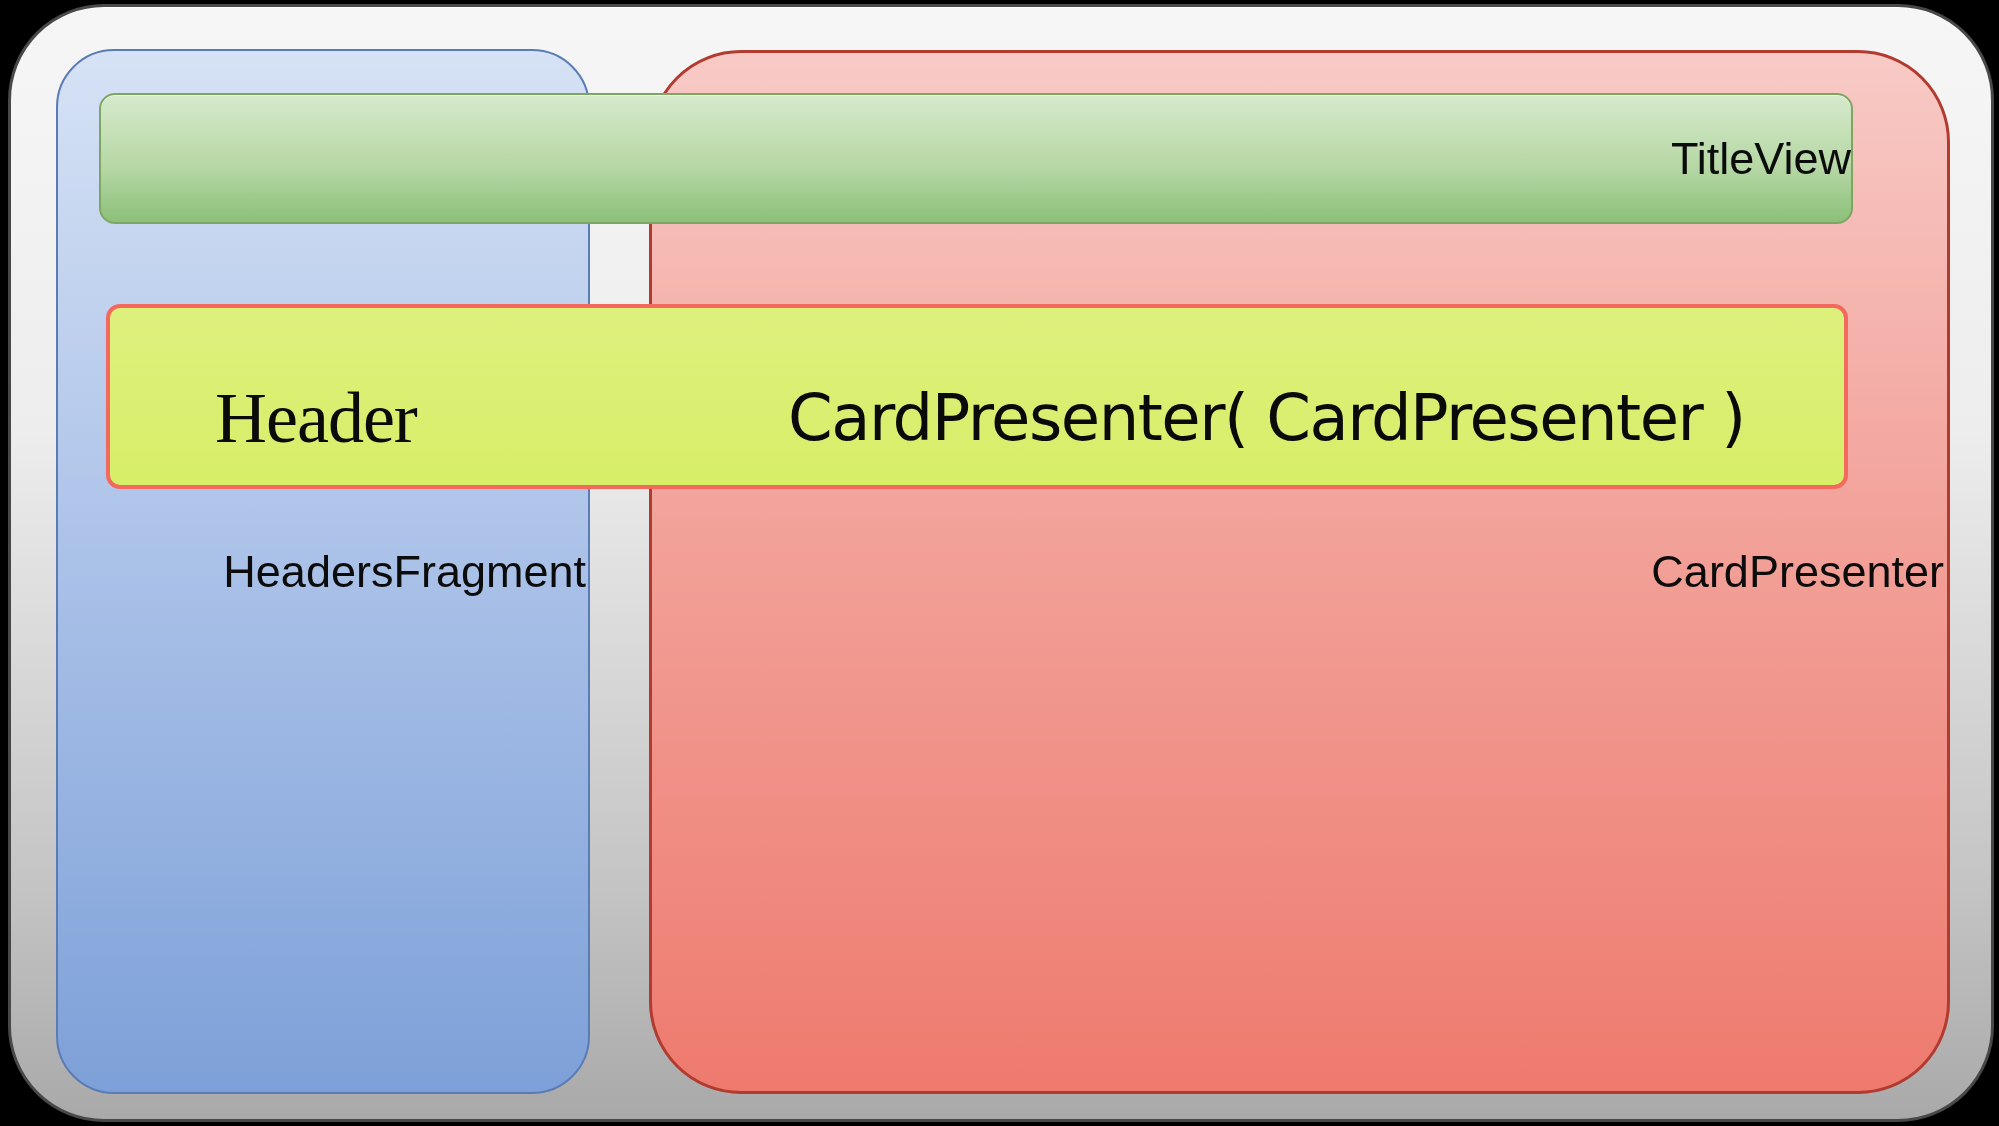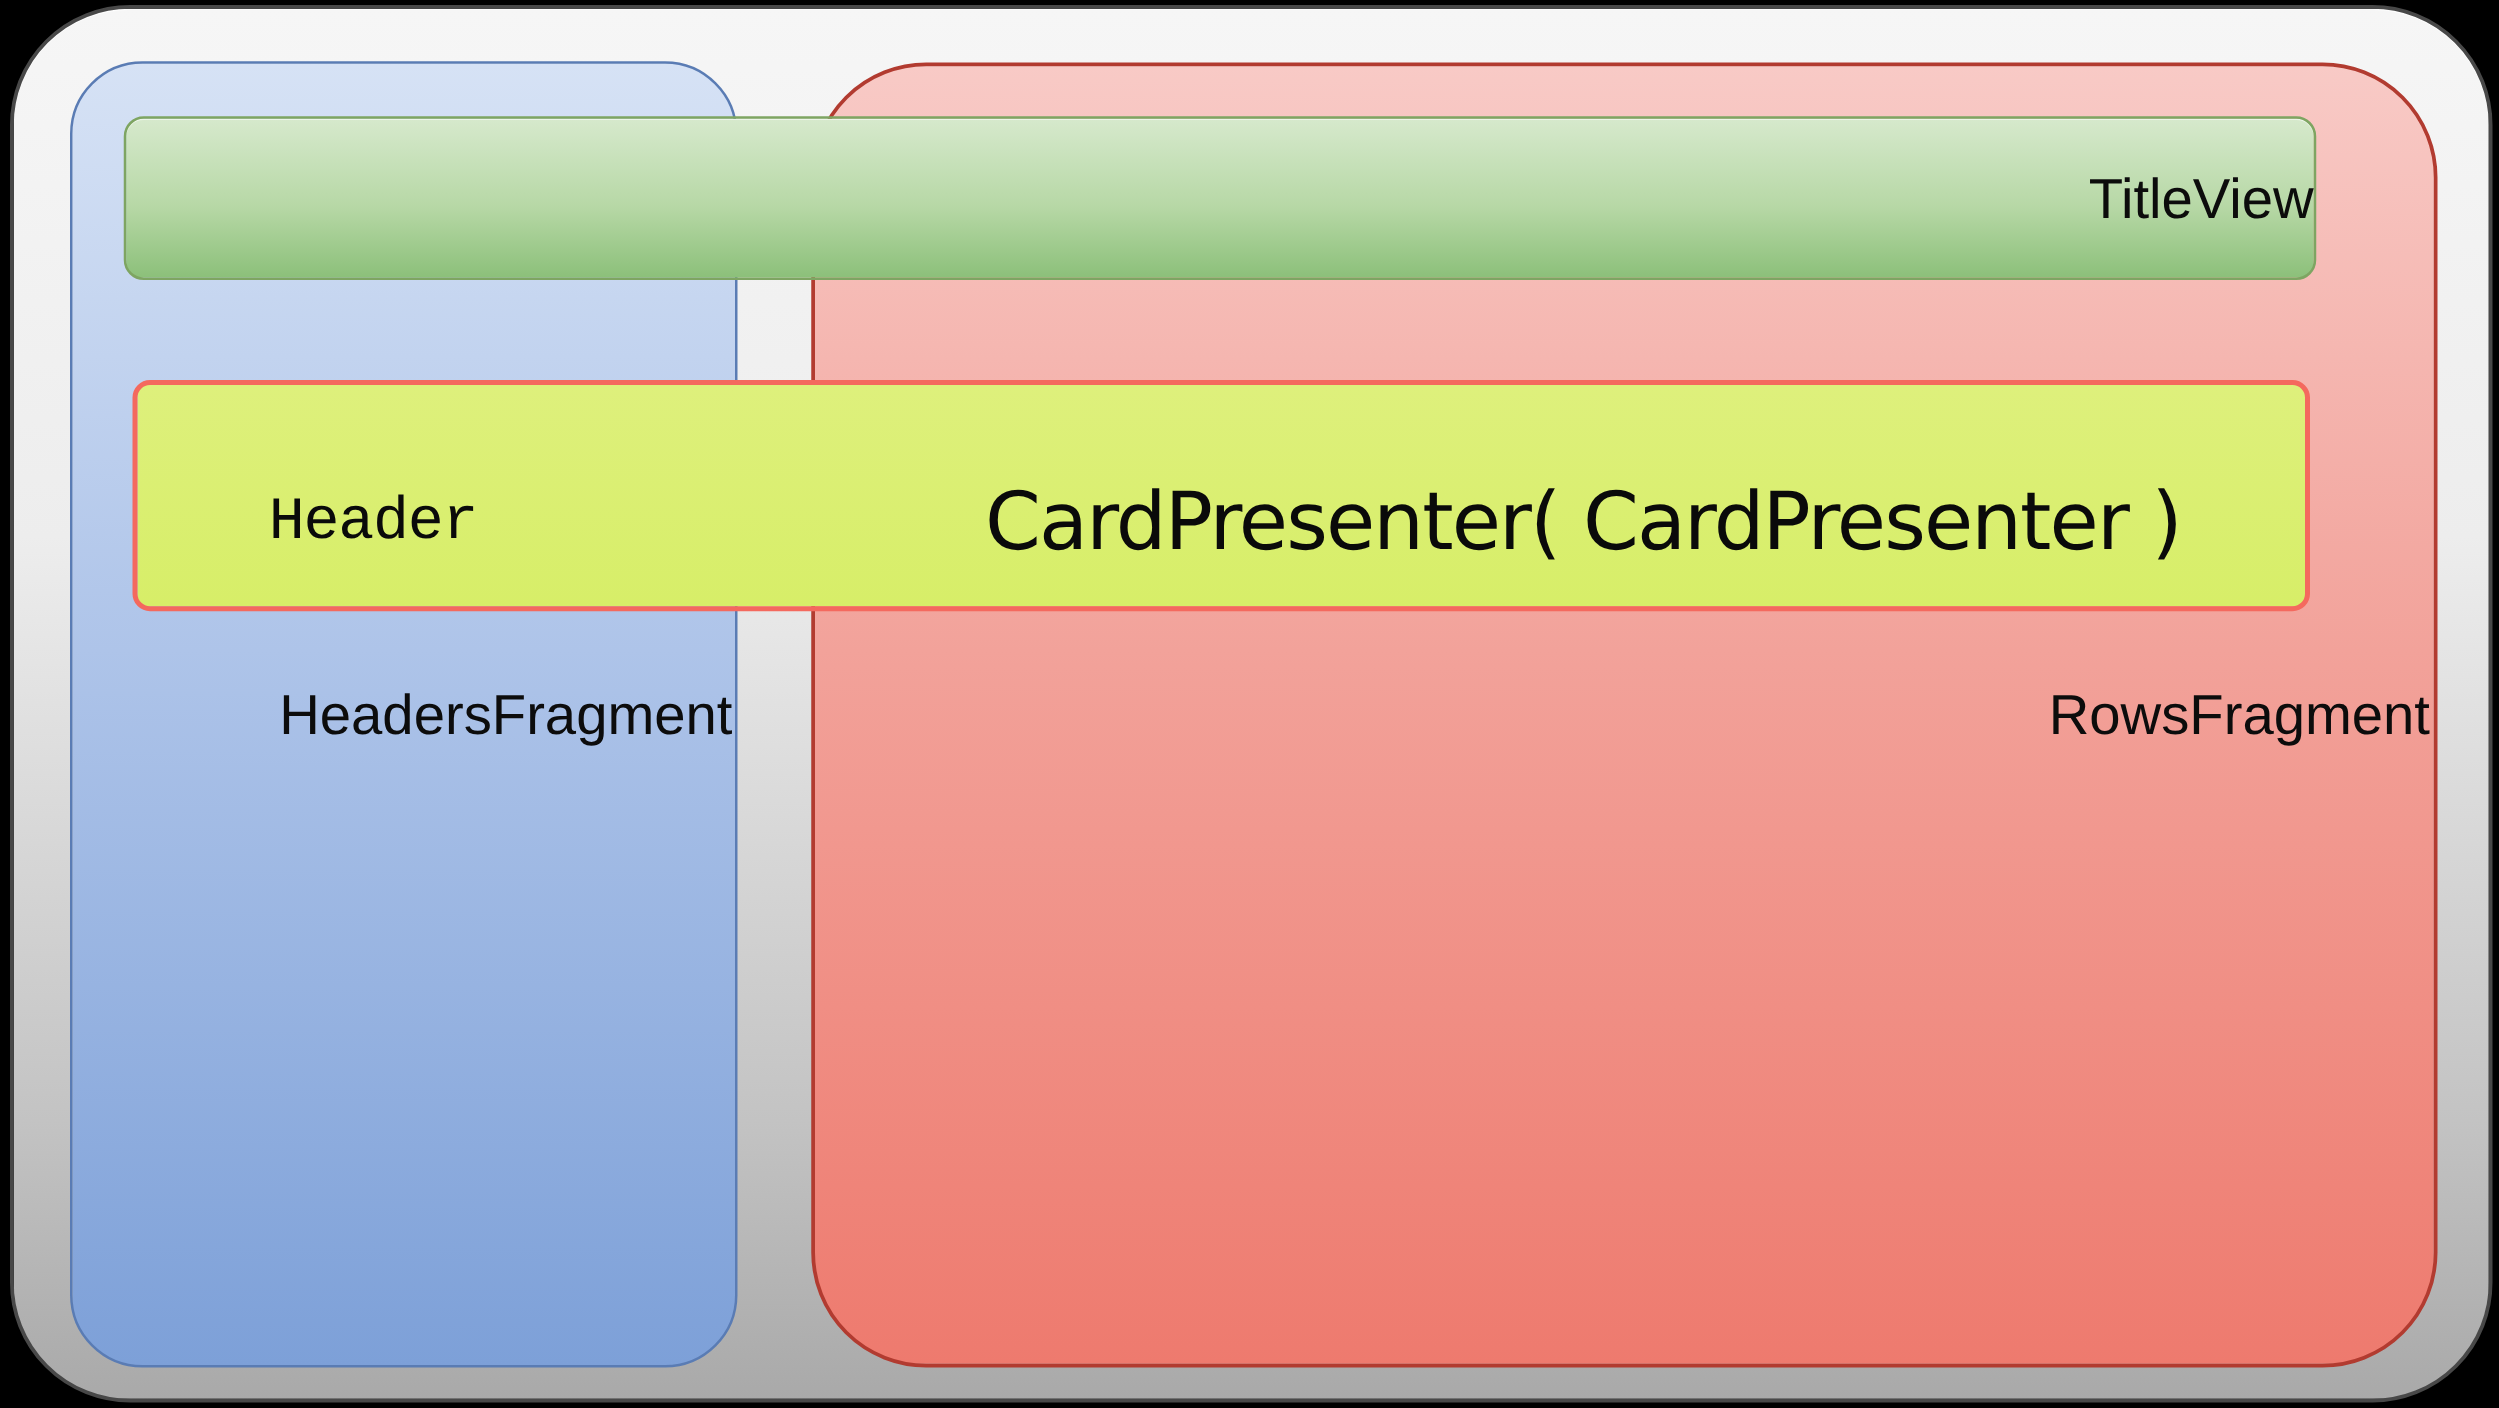--- a/index.html
+++ b/index.html
@@ -75,22 +75,22 @@
     font-size: 64px;
     letter-spacing: -1.5px;
     color: #0a0a0a;
     white-space: nowrap;
   }
   .header-label {
     position: absolute;
     left: 105px; top: 72px;
     height: 76px;
     line-height: 76px;
-    font-family: Liberation Mono, monospace;
-    font-size: 48px;
+    font-family: Liberation Serif, serif;
+    font-size: 72px;
     letter-spacing: -1px;
     color: #0a0a0a;
     white-space: nowrap;
   }
   .card-presenter-label {
     position: absolute;
     left: 678px; top: 72px;
     height: 76px;
     line-height: 76px;
     font-family: "DejaVu Sans", sans-serif;
@@ -132,16 +132,16 @@
     </div>
 
     <div class="listrow-bar">
       <span class="header-label">Header</span>
       <span class="card-presenter-label">CardPresenter( CardPresenter )</span>
     </div>
 
 
     <div class="fragment-label headers-fragment-label">HeadersFragment</div>
 
-    <div class="fragment-label rows-fragment-label">RowsFragment</div>
+    <div class="fragment-label rows-fragment-label">CardPresenter</div>
 
   </div>
 </div>
 
 </body></html>

